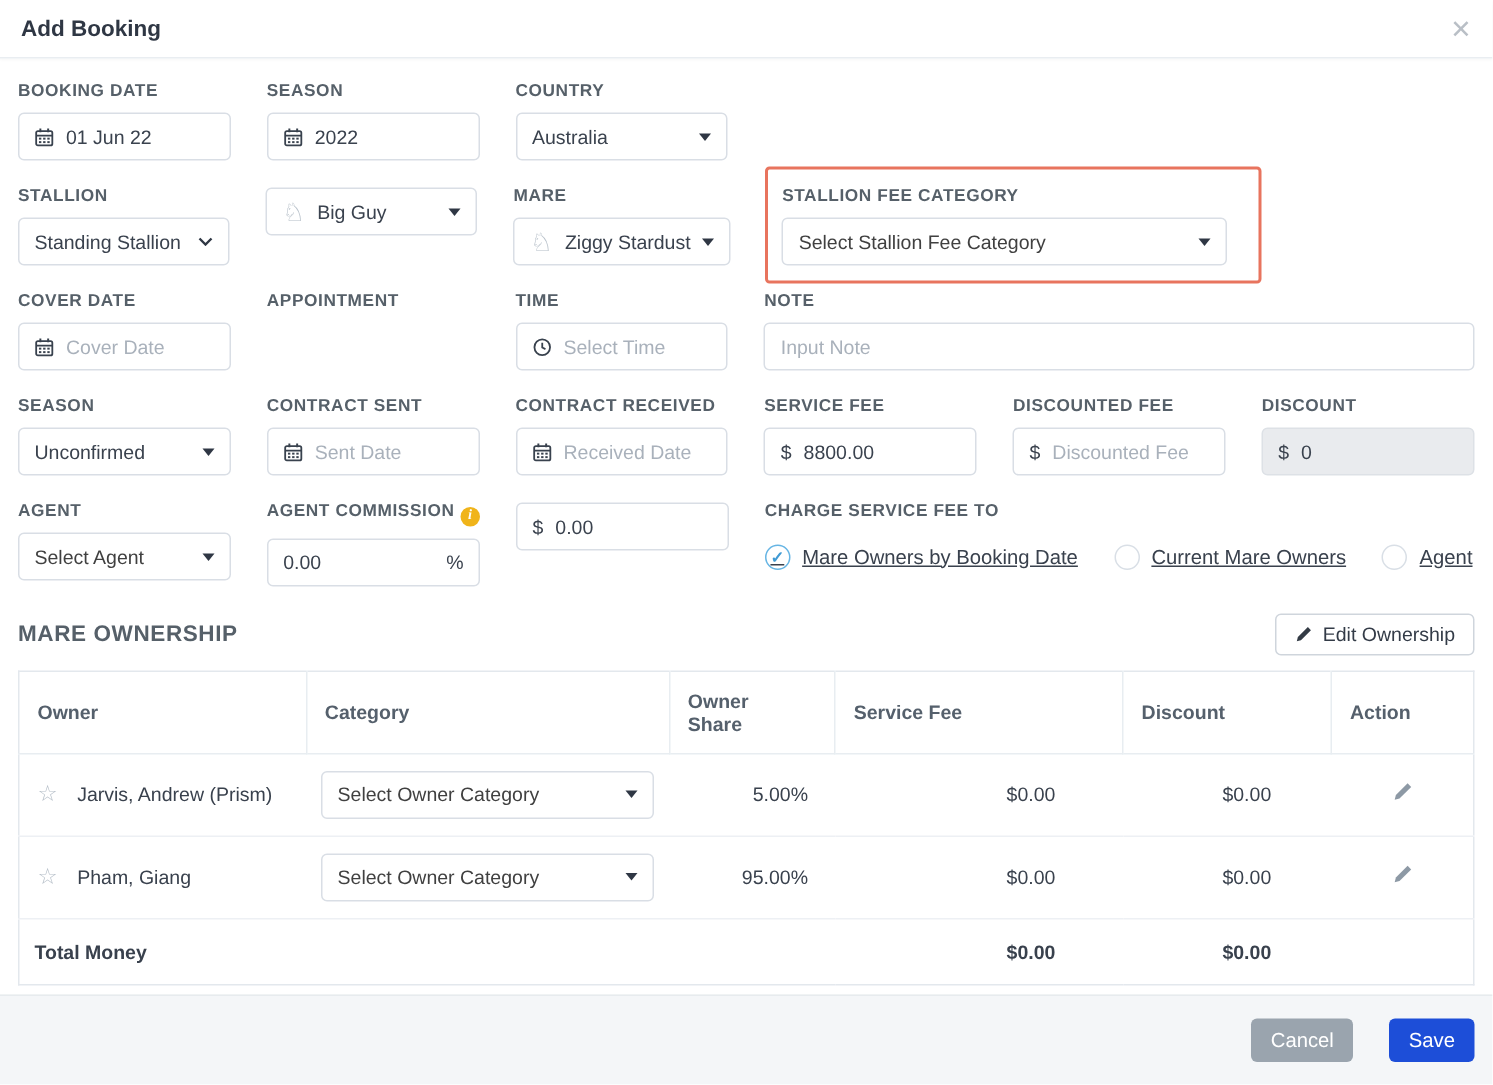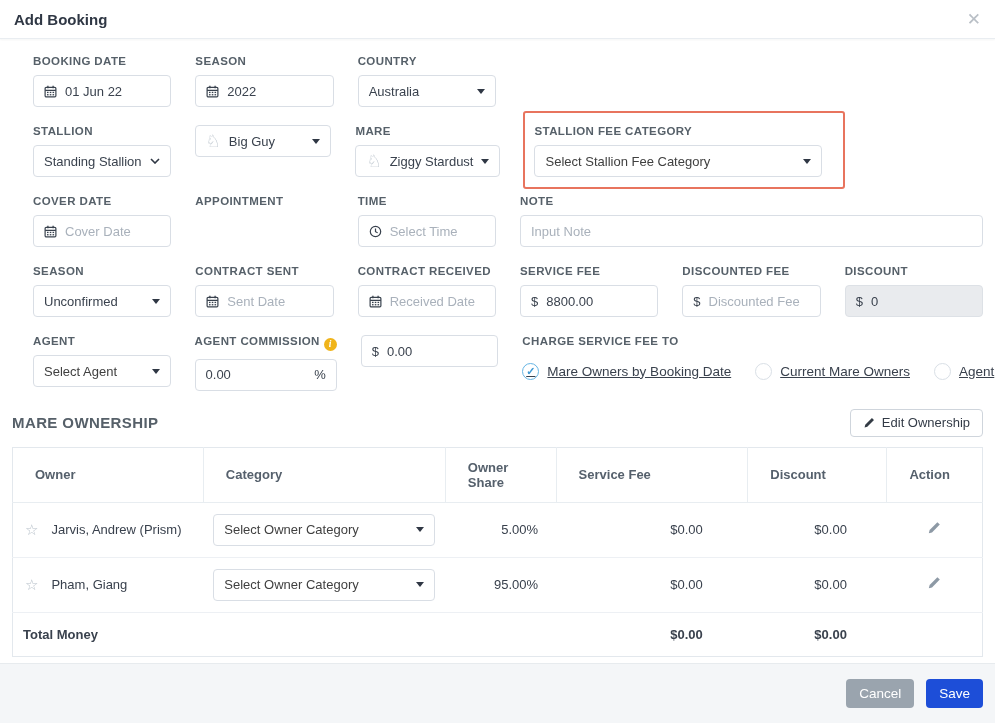--- a/index.html
+++ b/index.html
@@ -15,21 +15,21 @@
     height:39px; flex:0 0 39px; display:flex; align-items:center;
     padding:0 14px; border-bottom:1px solid #e9edf1;
     box-shadow:0 1px 2px rgba(40,50,60,.05); position:relative; z-index:2; background:#fff;
   }
   .modal-title { font-size:15px; font-weight:700; color:#2f3744; }
   .close-btn { margin-left:auto; font-size:17px; color:#b9bfc6; cursor:pointer; line-height:1; }
 
   
   .modal-body { flex:1 1 auto; padding:16px 12px 0; }
 
-  .form-row { display:grid; grid-template-columns:repeat(6,1fr); column-gap:24px; margin-bottom:18px;margin-left:21px; }
+  .form-row { display:grid; grid-template-columns:repeat(6,1fr); column-gap:24px; margin-bottom:18px; }
   .field {}
   .lbl {
     display:block; font-size:11.5px; font-weight:700; color:#566069;
     letter-spacing:.4px; margin-bottom:8px; white-space:nowrap;
   }
   .lbl-spacer { height:11.5px; margin-bottom:8px; }
   .control {
     height:32px; border:1px solid #d9dee5; border-radius:4px; background:#fff;
     display:flex; align-items:center; padding:0 10px; font-size:13px; color:#3a424e;
     gap:8px; white-space:nowrap; overflow:hidden;
@@ -78,39 +78,39 @@
   .mo-title { font-size:15px; font-weight:700; color:#566069; letter-spacing:.4px; }
   .edit-btn {
     margin-left:auto; display:inline-flex; align-items:center; gap:7px;
     border:1px solid #cfd5dc; border-radius:4px; background:#fff; color:#333b47;
     font-size:13px; height:28px; padding:0 12px; cursor:pointer; font-family:inherit;
   }
 
   table.mo-table { width:100%; border-collapse:collapse; border:1px solid #e3e8ed; font-size:13px; }
   .mo-table th {
     text-align:left; font-weight:700; color:#55606c; font-size:13px;
-    padding:12px 22px; border-right:1px solid #e8edf1; border-bottom:1px solid #e8edf1;
+    padding:12px 12px; border-right:1px solid #e8edf1; border-bottom:1px solid #e8edf1;
   }
   .mo-table th:last-child { border-right:none; }
   .mo-table td { padding:11px 10px; border-bottom:1px solid #edf0f4; color:#39414d; }
   .ta-r { text-align:right; }
   .ta-c { text-align:center; }
   .pad-r40 { padding-right:45px !important; }
   .pad-r35 { padding-right:40px !important; }
   .pad-r16 { padding-right:18px !important; }
   .owner-cell { display:flex; align-items:center; gap:13px; padding-left:2px; }
   .cat-control { width:222px; cursor:pointer; }
   .pencil-btn { cursor:pointer; display:inline-flex; }
   .total-row td { border-top:1px solid #474f59; border-bottom:none; padding:14px 10px; }
   .total-label { font-weight:700; color:#2f3744; }
 
   
   .modal-footer {
     flex:0 0 60px; background:#f4f6f8; border-top:1px solid #e7ebee;
-    display:flex; align-items:center; justify-content:flex-end; gap:12px; padding:0 12px;
+    display:flex; align-items:center; justify-content:flex-end; gap:24px; padding:0 12px;
   }
   .btn { border:none; border-radius:4px; height:29px; padding:0 13px; font-size:13.5px; color:#fff; cursor:pointer; font-family:inherit; }
   .btn-cancel { background:#9aa4ae; }
   .btn-save { background:#1d4ed8; }
 
   .fake-select { cursor:pointer; }
 </style>
 </head>
 <body>
 

